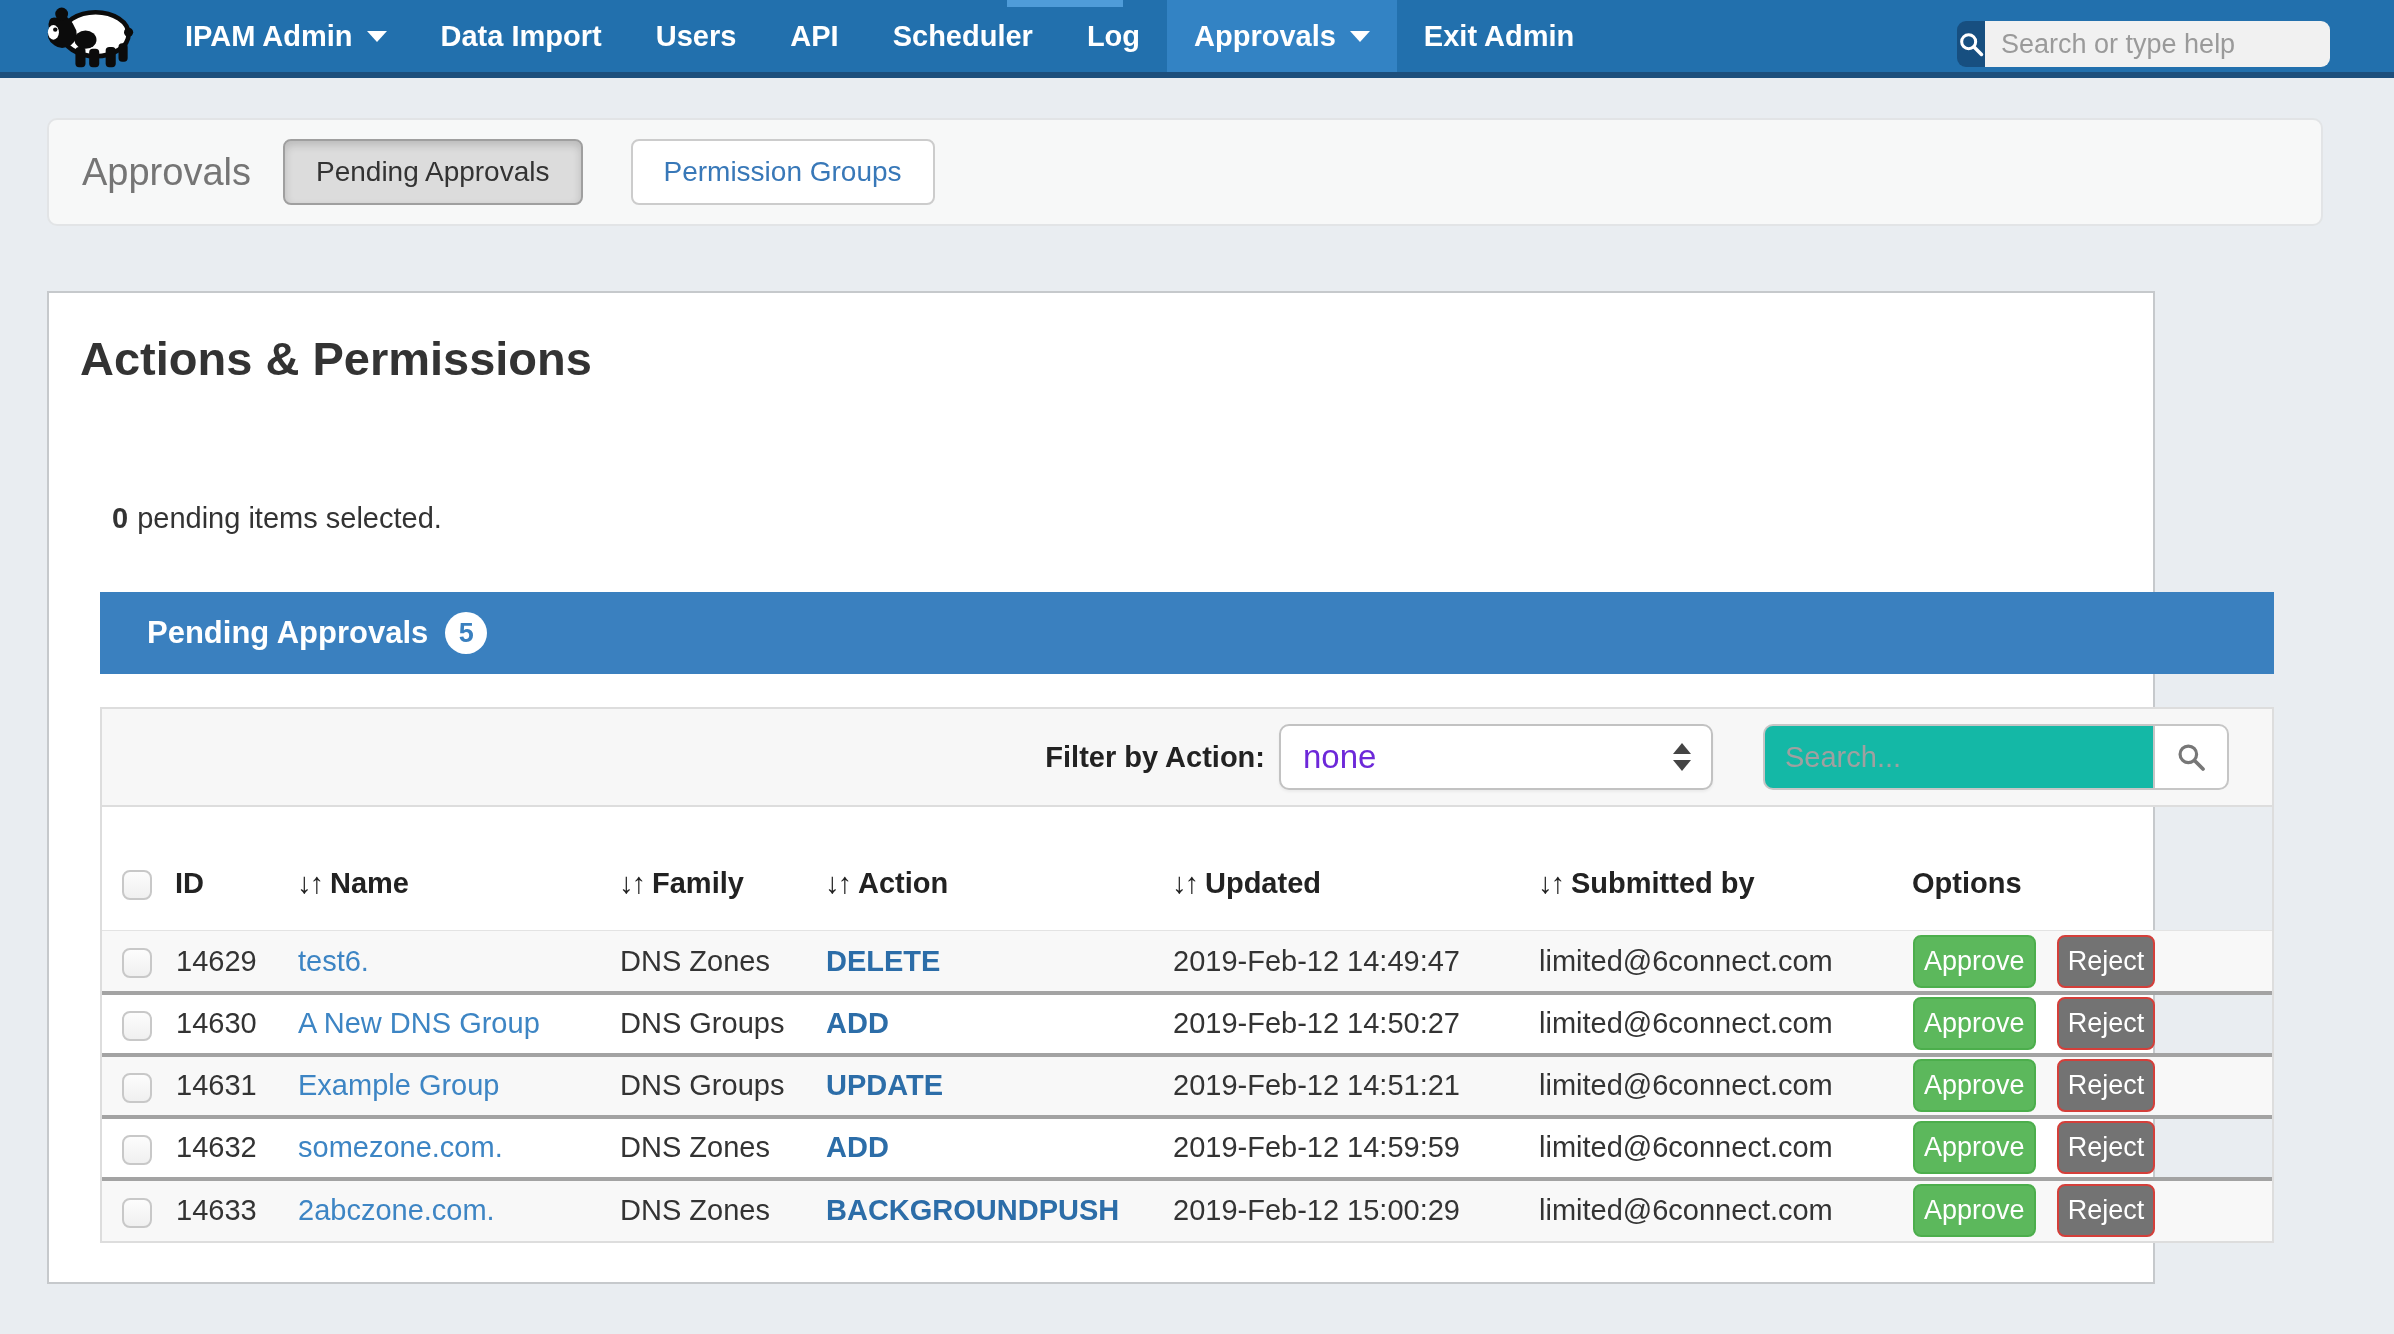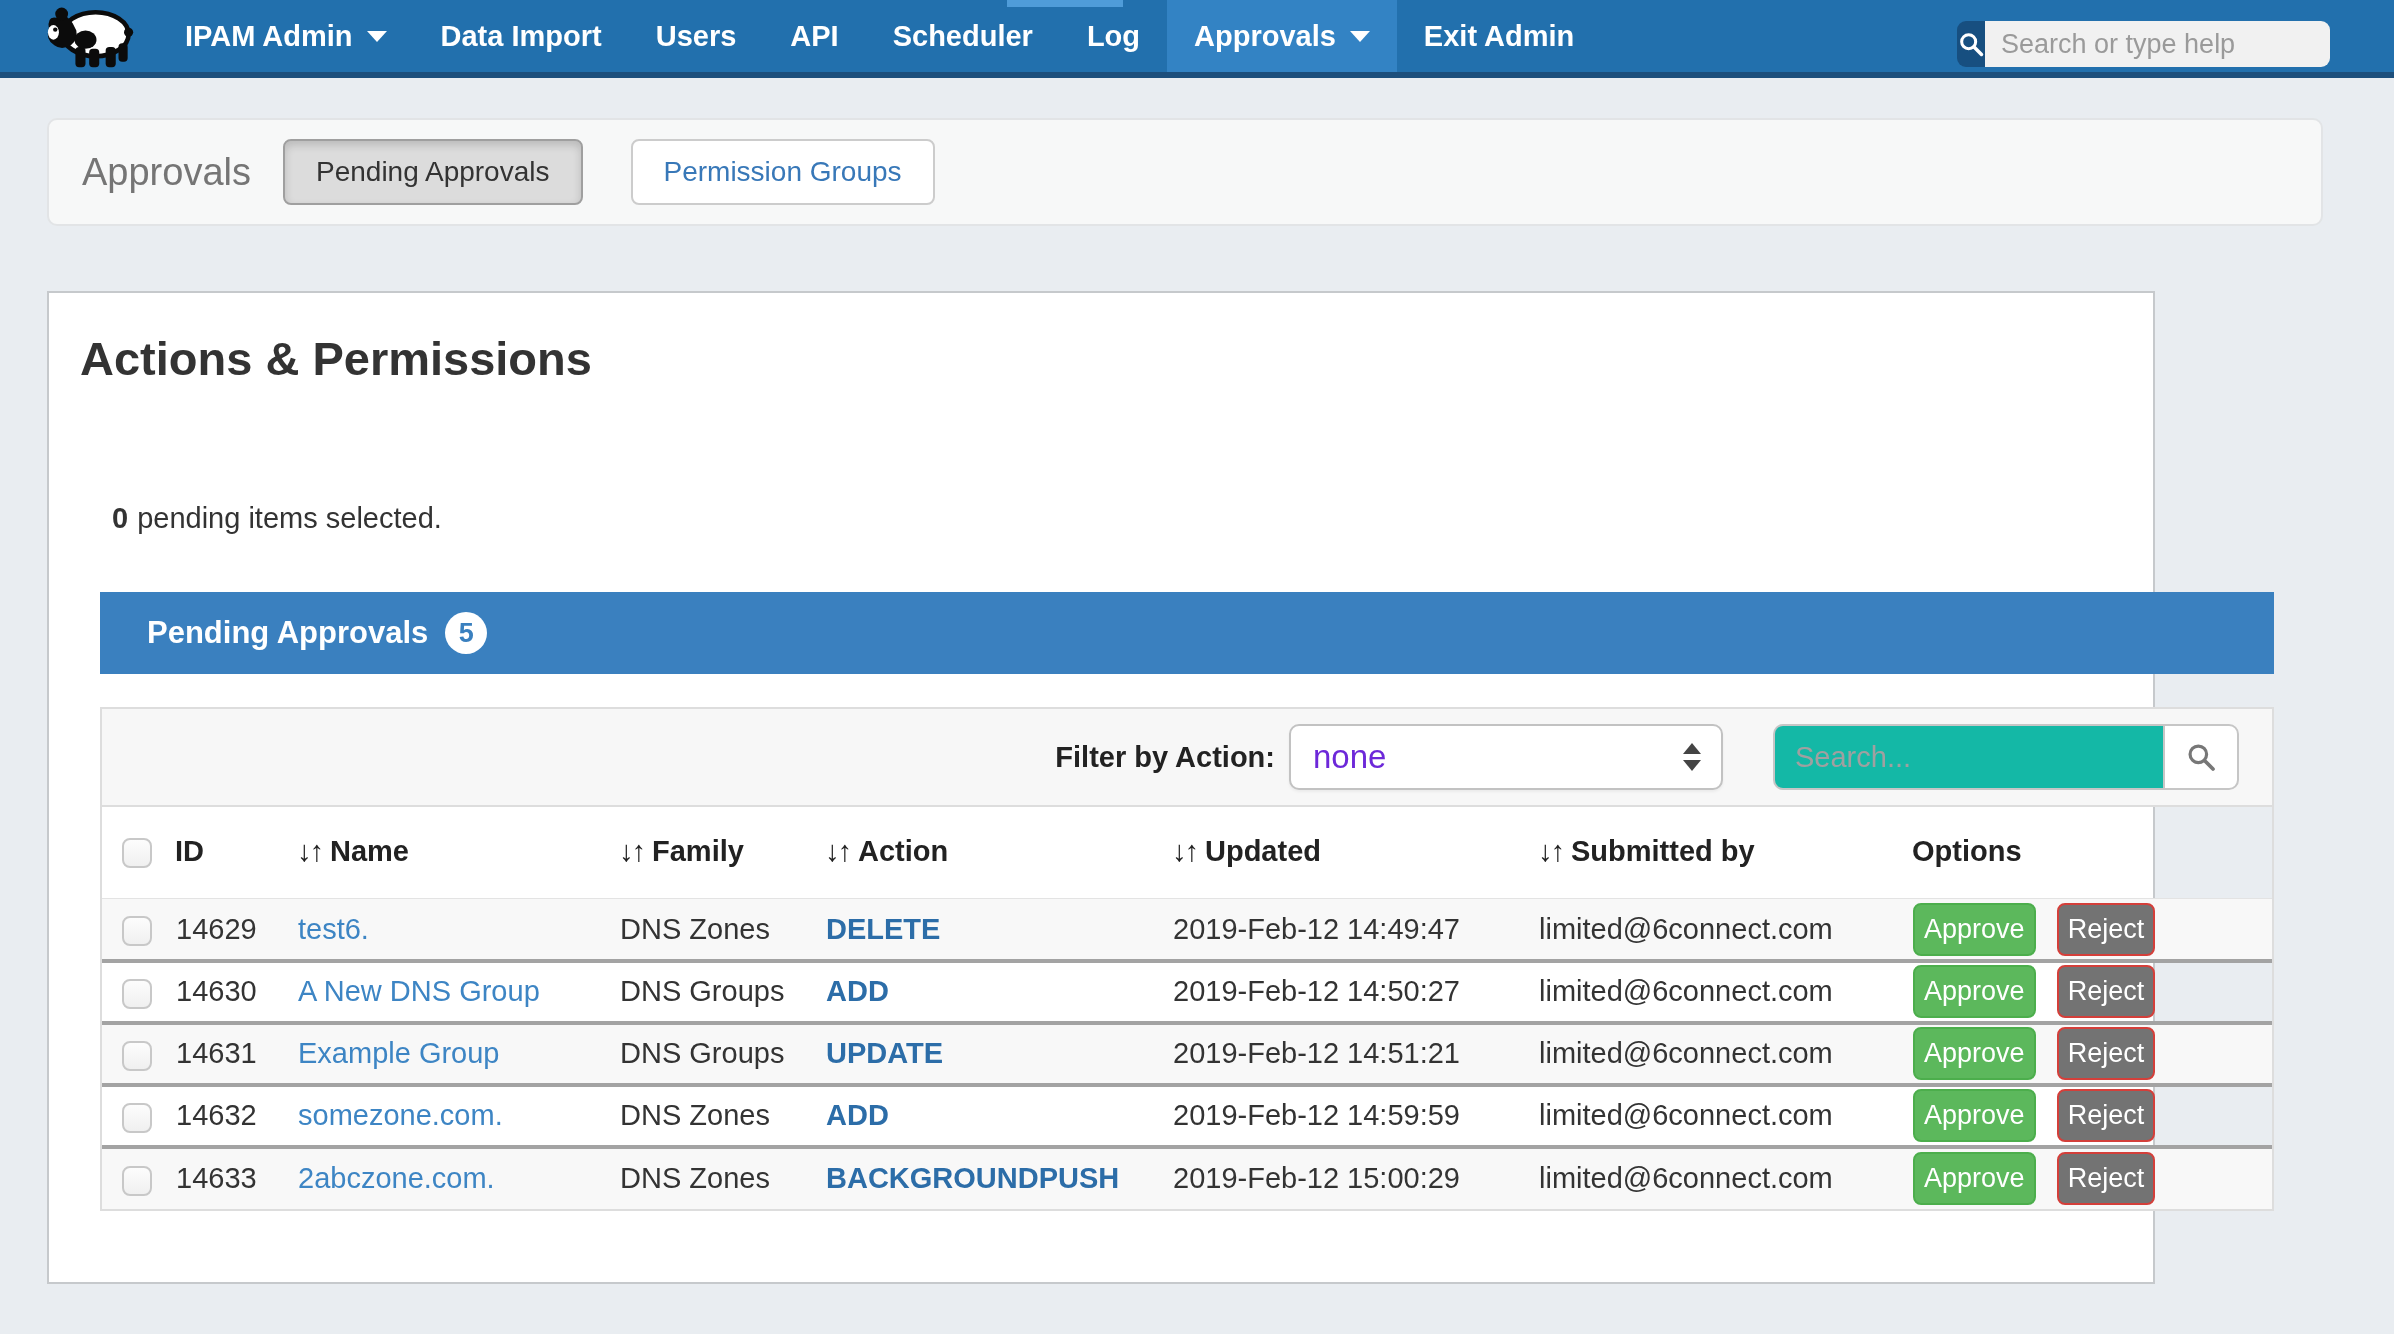--- a/index.html
+++ b/index.html
@@ -83,21 +83,21 @@
     margin-left:17px; width:42px; height:42px; border-radius:50%;
     background:#fff; color:#3a80bf; font-size:27px; font-weight:bold;
     display:flex; align-items:center; justify-content:center;
   }
 
   .table-box { margin:33px 0 0 51px; width:2174px; border:2px solid #dddddd; }
 
   
   .filter-row {
     height:98px; background:#f7f7f7; border-bottom:2px solid #dddddd;
-    display:flex; align-items:center; justify-content:flex-end; padding-right:33px;
+    display:flex; align-items:center; justify-content:flex-end; padding-right:43px;
   }
   .filter-label { font-size:29px; font-weight:bold; color:#222; margin-right:14px; }
   .select {
     width:434px; height:66px; margin-right:50px; background:#fff;
     border:2px solid #c2c2c2; border-radius:10px;
     display:flex; align-items:center; justify-content:space-between;
     padding:0 20px 0 22px; cursor:pointer; box-shadow:0 2px 3px rgba(0,0,0,.05);
   }
   .select .value { font-size:33px; color:#6d28d9; }
   .sel-arrows { display:flex; flex-direction:column; align-items:center; }
@@ -119,21 +119,21 @@
   .search-group button {
     width:76px; background:#fff; border:2px solid #c6c6c6; border-radius:0 10px 10px 0;
     color:#777; display:flex; align-items:center; justify-content:center; cursor:pointer;
   }
   .search-group button svg { width:32px; height:32px; }
 
   
   table { width:100%; border-collapse:collapse; table-layout:fixed; font-size:29px; color:#333; }
   thead th {
     text-align:left; font-weight:bold; color:#222;
-    padding:28px 0 30px 0; border-bottom:1px solid #e3e3e3;
+    padding:60px 0 30px 0; border-bottom:1px solid #e3e3e3;
   }
   th.col-check, td.col-check { padding-left:20px; }
   .sort-glyph { font-weight:bold; margin-right:8px; letter-spacing:-2px; }
   tbody tr { height:62px; }
   tbody tr:nth-child(odd) { background:#f8f8f8; }
   tbody tr + tr { border-top:4px solid #a3a3a3; }
   td { vertical-align:middle; }
   a.name-link { color:#3d85c4; text-decoration:none; cursor:pointer; }
   .action-text { color:#2c6da8; font-weight:bold; }
   .cbx {

